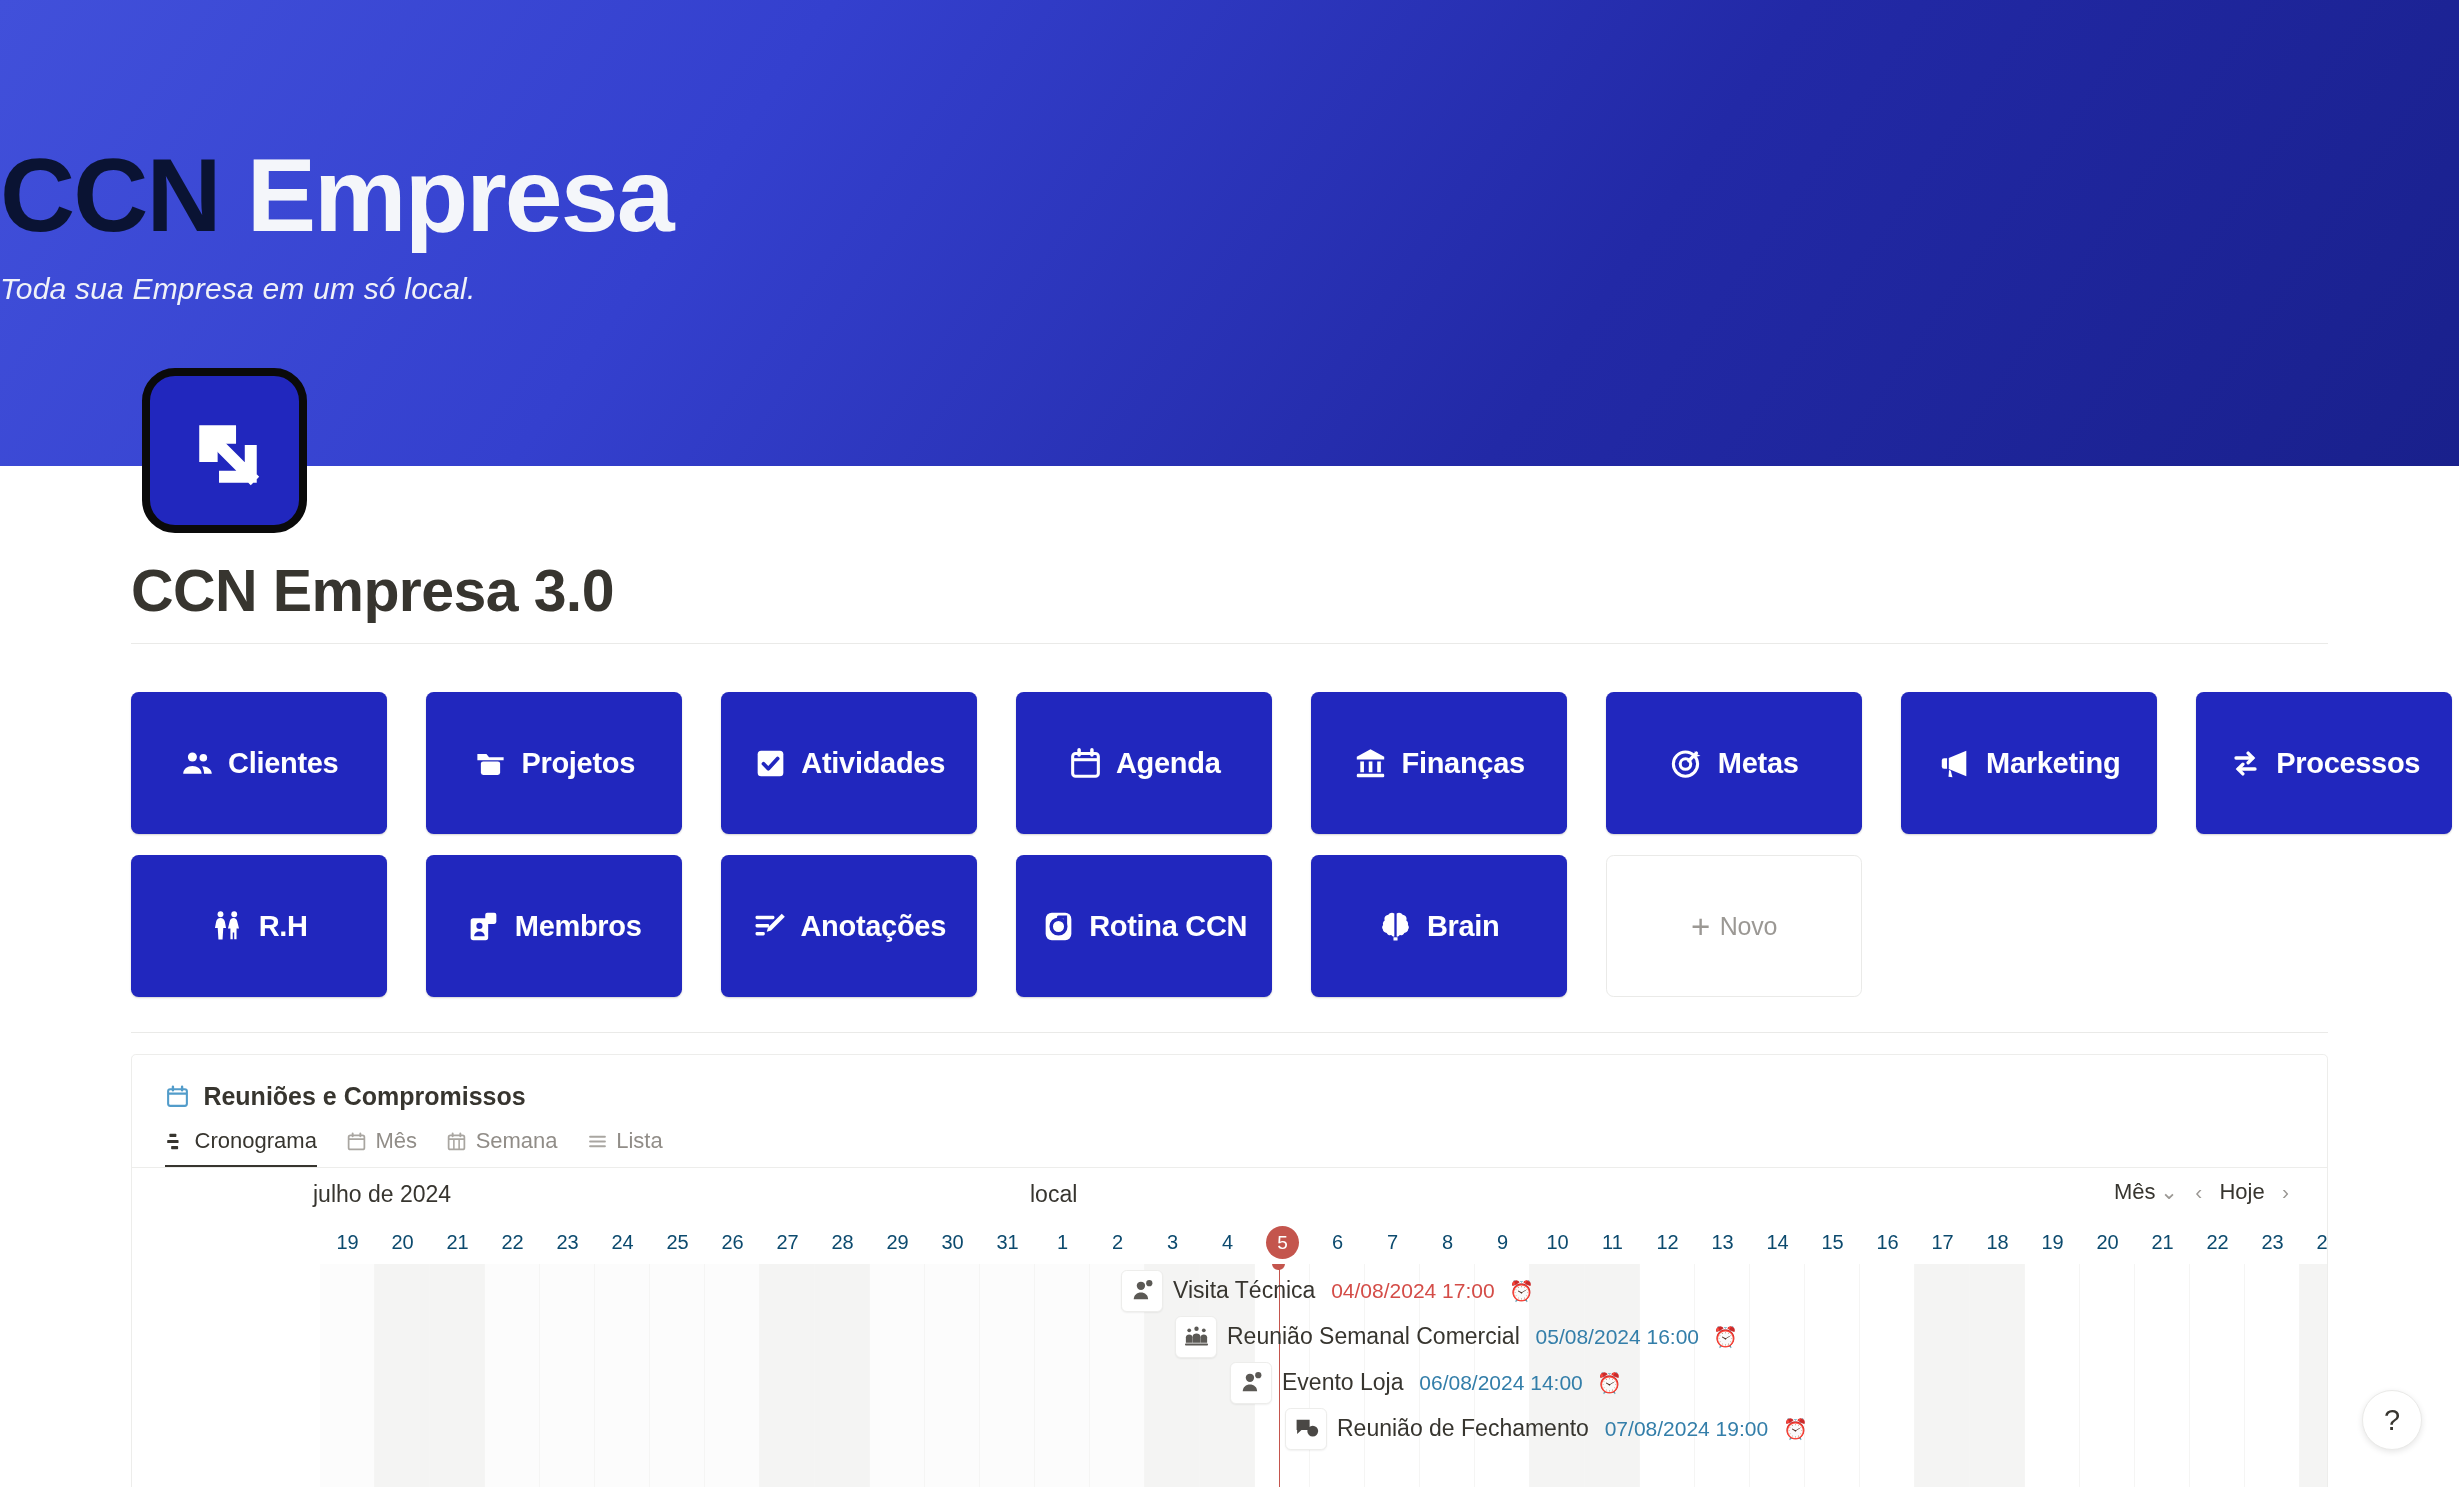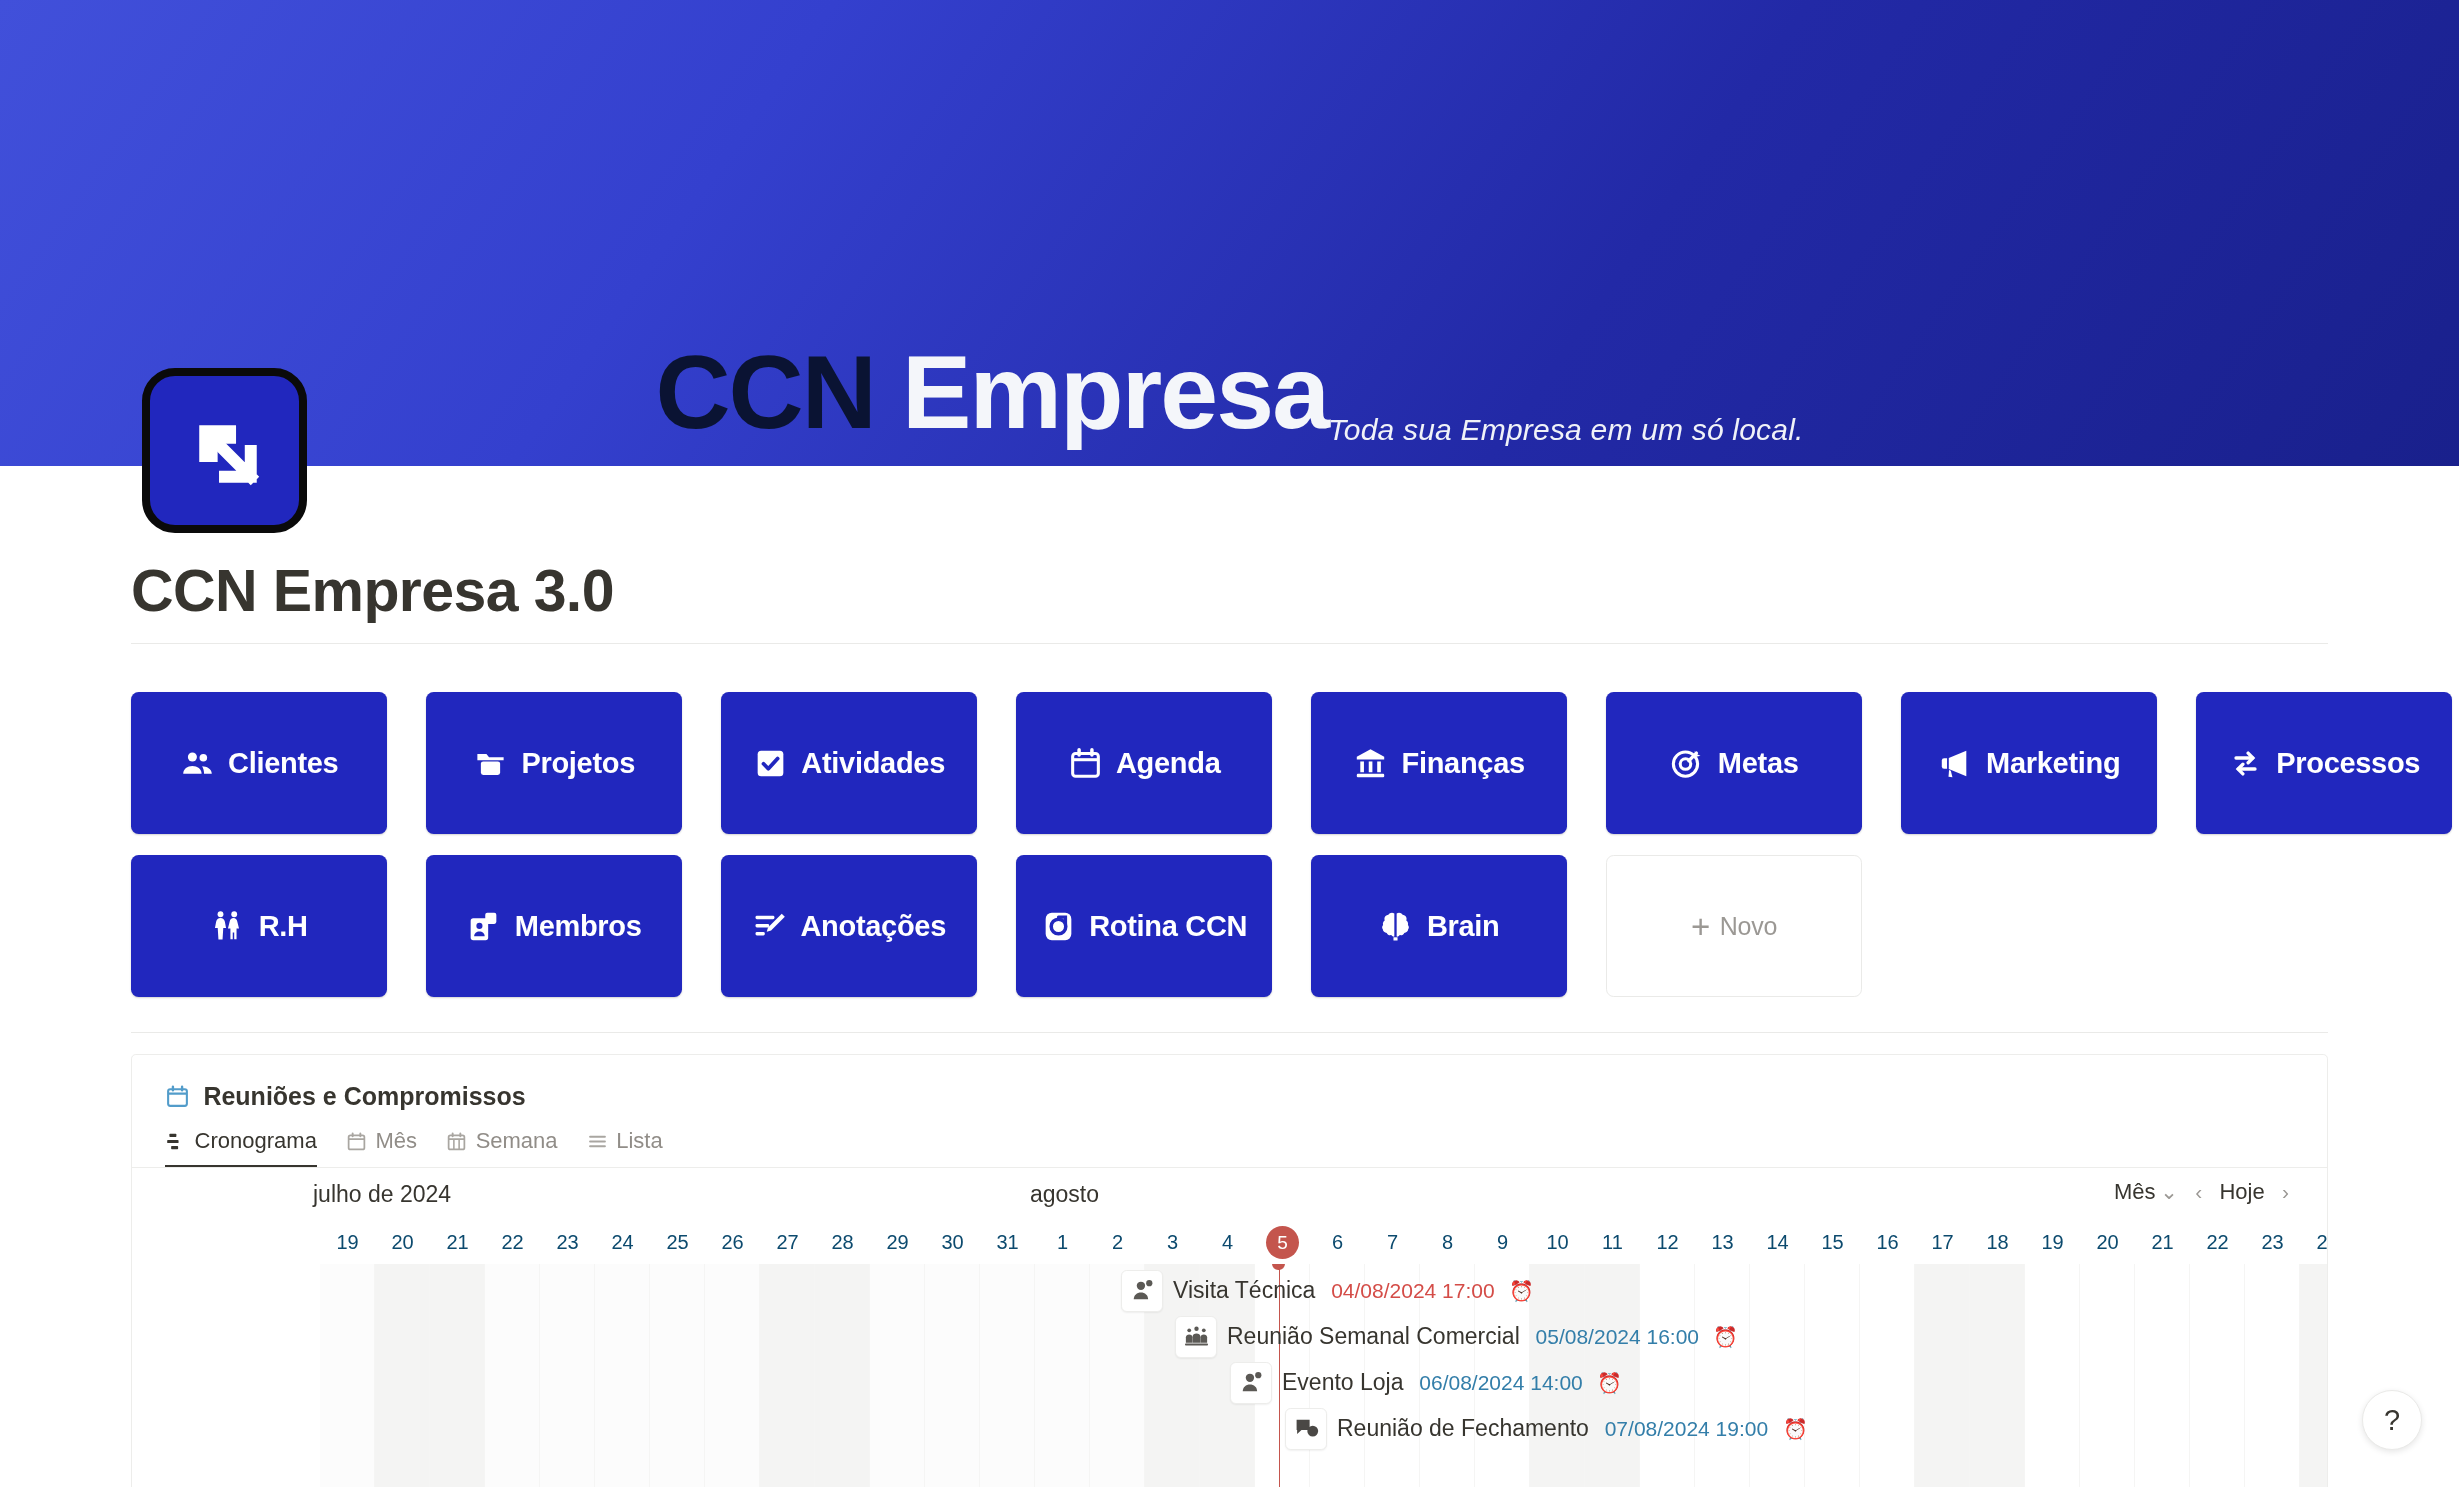--- a/index.html
+++ b/index.html
@@ -14,22 +14,22 @@
 
   
   .cover {
     position: absolute; left: 0; top: 0;
     width: 2459px; height: 466px;
     background: linear-gradient(125deg, #4150DA 0%, #3440CE 30%, #2229A6 65%, #19208C 100%);
     overflow: hidden;
   }
   .cover-inner {
     position: absolute; left: 0; top: 0; width: 100%; height: 100%;
-    display: flex; flex-direction: row;
-    align-items: flex-end; justify-content: center;
+    display: flex; flex-direction: column;
+    align-items: flex-start; justify-content: center;
     padding-bottom: 19px;
   }
   .cover-title {
     font-size: 104px; font-weight: 800; letter-spacing: -1.9px;
     line-height: 1.05; white-space: nowrap;
   }
   .cover-title .dark { color: #0A1333; }
   .cover-title .light { color: #F4F6FA; }
   .cover-sub {
     margin-top: 21px;
@@ -459,21 +459,21 @@
               <svg viewBox="0 0 24 24" stroke="#A9A6A1" stroke-width="2.2" stroke-linecap="round">
                   <path d="M3.5 6.5h17M3.5 12h17M3.5 17.5h17"></path>
                 </svg>
             </span>
             <span>Lista</span>
           </div>
         </div>
 
         <div class="tl-top">
           <span class="mon m1">julho de 2024</span>
-          <span class="mon m2">agosto</span>
+          <span class="mon m2">local</span>
 
           <div class="tl-ctrl">
             <span class="sel">
               <span>Mês</span>
               <span class="chev">⌄</span>
             </span>
             <span class="chev">‹</span>
             <span>Hoje</span>
             <span class="chev">›</span>
           </div>

